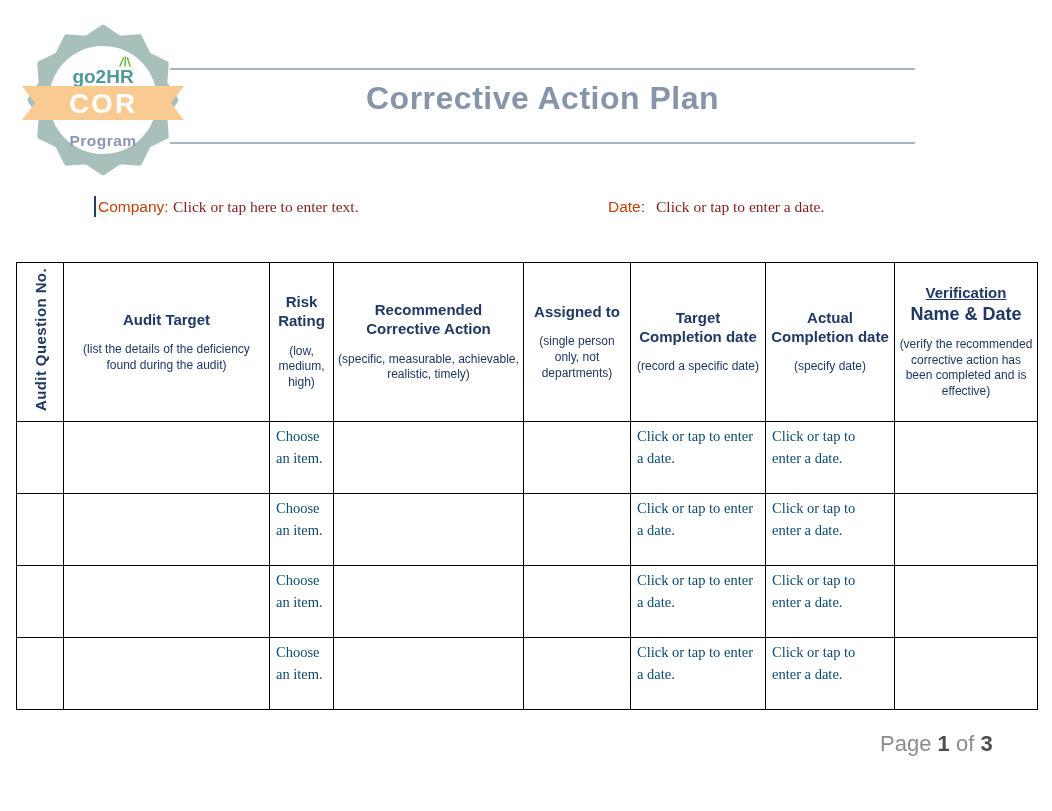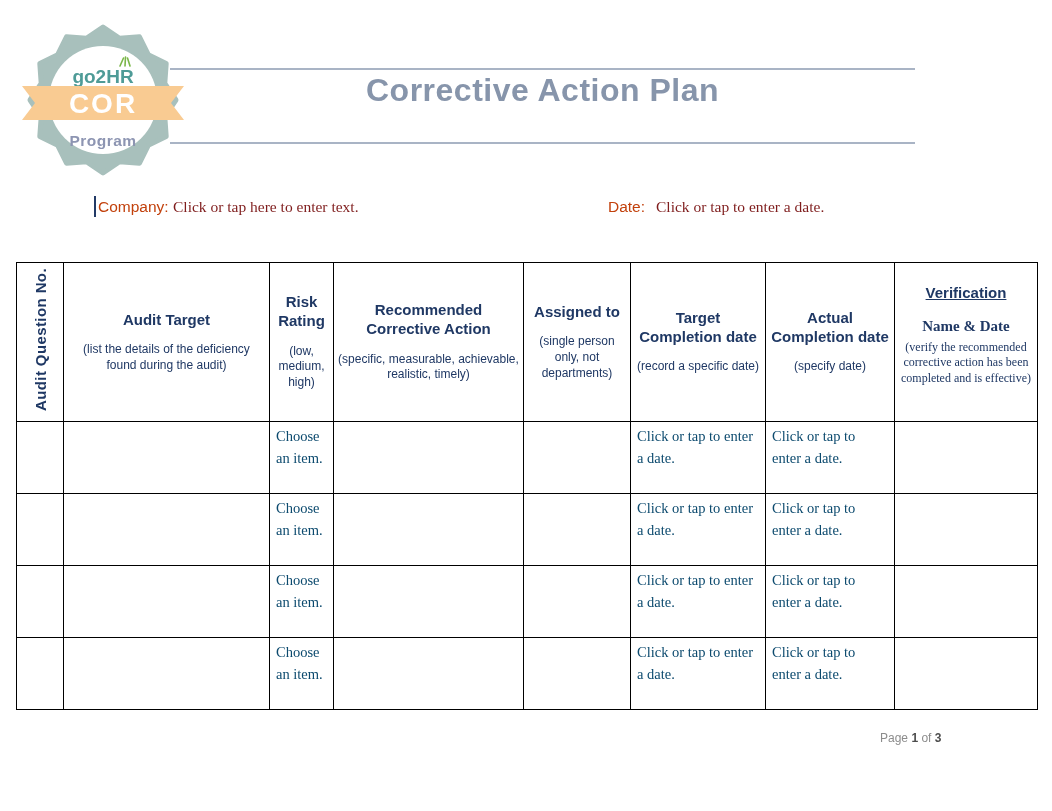--- a/index.html
+++ b/index.html
@@ -10,21 +10,21 @@
 
   
   .logo { position:absolute; left:28px; top:25px; width:150px; height:150px; }
   .logo svg { overflow:visible; }
 
   
   .rule { position:absolute; left:170px; width:745px; height:2px; background:#a9b4c5; }
   .rule-top { top:68px; }
   .rule-bottom { top:142px; }
   .doc-title {
-    position:absolute; left:170px; top:72px; width:745px;
+    position:absolute; left:170px; top:80px; width:745px;
     text-align:center; font-weight:bold; font-size:32px; letter-spacing:0.5px;
     color:#8795ab;
   }
 
   
   .cursor { position:absolute; left:94px; top:196px; width:2px; height:21px; background:#223a66; }
   .fld-label { position:absolute; top:198px; font-size:15.5px; color:#c2410c; }
   .fld-ph {
     position:absolute; top:198px; font-size:15.5px; color:#7f1d1d;
     font-family:"Liberation Serif", serif;
@@ -42,40 +42,40 @@
   .cap th, .cap td { border:1px solid #000; overflow:hidden; }
   .cap thead tr { height:159px; }
   .cap tbody tr { height:72px; }
 
   .cap th {
     color:#1f3864; font-weight:bold; vertical-align:middle;
     text-align:center; padding:2px 4px;
   }
   .h-title { font-size:15px; line-height:1.25; }
   .h-note  { font-size:12px; font-weight:normal; margin-top:13px; line-height:1.3; }
-  .h-sub   { font-size:15px; margin-top:14px; line-height:1.25;font-family:Liberation Serif, serif; }
+  .h-sub   { font-size:18px; line-height:1.25; }
   .u { text-decoration:underline; }
   th.verif { vertical-align:top; padding-top:21px; }
-  th.verif .h-note { margin-top:4px;font-family:Liberation Serif, serif; }
+  th.verif .h-note { margin-top:12px; }
 
   .vertical-text {
     writing-mode:vertical-rl; transform:rotate(180deg);
     display:inline-block; white-space:nowrap;
     font-size:15px; font-weight:bold; letter-spacing:0.4px;
   }
 
   .cap td { vertical-align:top; text-align:left; padding:3px 6px; }
   td.ph {
     font-family:"Liberation Serif", serif; font-size:14.5px;
     color:#0c4a6e; line-height:22px;
   }
   td.ph-narrow { padding-right:26px; }
 
   
-  .footer { position:absolute; left:880px; top:731px; font-size:12px; color:#8c8c8c; }
+  .footer { position:absolute; left:880px; top:731px; font-size:22px; color:#8c8c8c; }
   .footer b { color:#4d4d4d; }
 </style>
 </head>
 <body>
 
 <div class="logo">
   <svg width="150" height="150" viewBox="0 0 150 150">
     <polygon points="148,75 136.8,91.6 138.2,111.5 120.3,120.3 111.5,138.2 91.6,136.8 75,148 58.4,136.8 38.5,138.2 29.7,120.3 11.8,111.5 13.2,91.6 2,75 13.2,58.4 11.8,38.5 29.7,29.7 38.5,11.8 58.4,13.2 75,2 91.6,13.2 111.5,11.8 120.3,29.7 138.2,38.5 136.8,58.4" fill="#a8c0bc" stroke="#a8c0bc" stroke-width="5" stroke-linejoin="round"></polygon>
     <circle cx="75" cy="75" r="54" fill="#ffffff"></circle>
     <path d="M92 41 l3.5 -8 M97 41 l0.5 -9 M102 41 l-2.5 -8" stroke="#7ab648" stroke-width="1.6" fill="none" stroke-linecap="round"></path>

